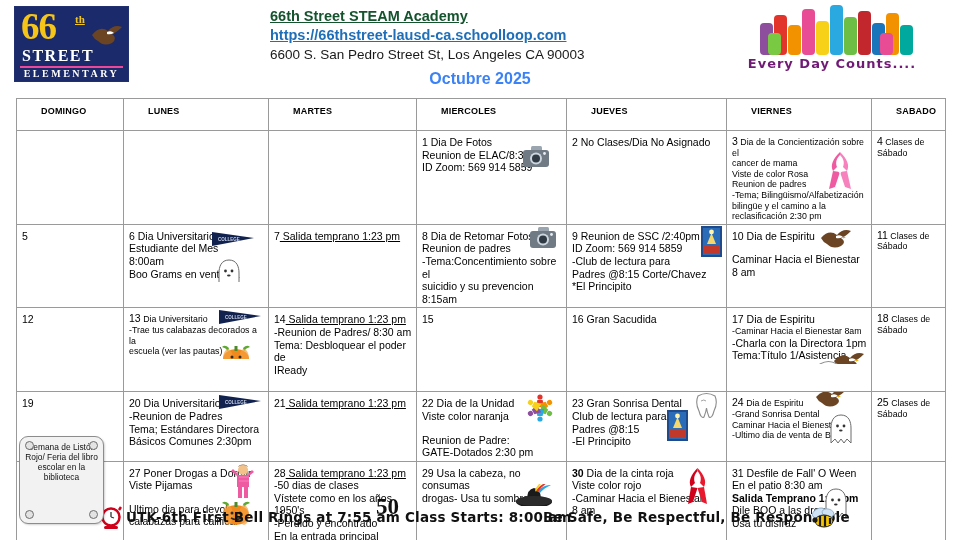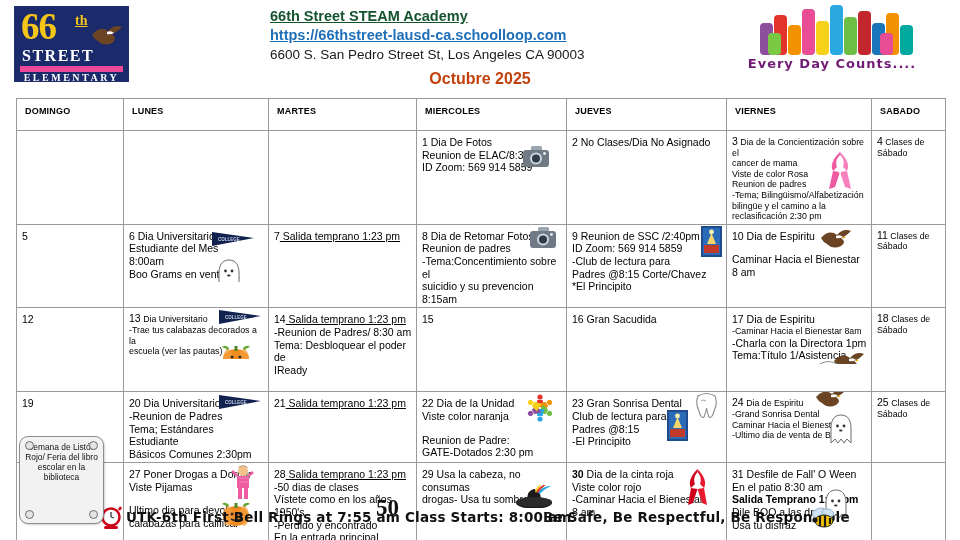--- a/index.html
+++ b/index.html
@@ -34,21 +34,21 @@
     font-weight: bold;
     font-size: 37px;
     color: #f5c518;
     letter-spacing: -1px;
     line-height: 38px;
   }
   .logo-th {
     position: absolute;
     left: 60px; top: 6px;
     font-family: "Liberation Serif", serif;
-    font-size: 14px;
+    font-size: 11px;
     color: #f5c518;
     font-weight: bold;
     text-decoration: underline;
   }
   .logo-street {
     position: absolute;
     left: 7px; top: 40px;
     font-family: "Liberation Serif", serif;
     font-weight: bold;
     font-size: 16px;
@@ -59,21 +59,21 @@
     position: absolute;
     left: 5px; top: 59px;
     width: 103px;
     text-align: center;
     font-family: "Liberation Serif", serif;
     font-weight: bold;
     font-size: 10px;
     color: #ffffff;
     letter-spacing: 2.5px;
     background: #1b2a6b;
-    border-top: 6px solid #ec4899;
+    border-top: 2px solid #ec4899;
   }
   .logo-eagle {
     position: absolute;
     right: 4px; top: 14px;
     font-size: 30px;
     line-height: 30px;
     color: #6b4423;
   }
 
   .school-info {
@@ -100,21 +100,21 @@
     color: #1a1a1a;
     line-height: 19px;
   }
   .month-title {
     position: absolute;
     left: 270px; top: 70px;
     width: 420px;
     text-align: center;
     font-size: 16px;
     font-weight: bold;
-    color: #c2410c;
+    color: #3b82f6;
   }
 
   .attendance {
     position: absolute;
     right: 12px; top: 2px;
     width: 232px; height: 92px;
     text-align: center;
   }
   .att-top {
     font-size: 14.5px;
@@ -148,21 +148,21 @@
   table.cal th, table.cal td {
     border: 1px solid #9a9a9a;
     vertical-align: top;
     padding: 0;
   }
   table.cal th {
     height: 24px;
     font-size: 9px;
     font-weight: bold;
     text-align: left;
-    padding: 7px 0 0 8px;
+    padding: 7px 0 0 24px;
     letter-spacing: 0.2px;
     color: #000;
   }
   .c0 { width: 107px; }
   .c1 { width: 145px; }
   .c2 { width: 148px; }
   .c3 { width: 150px; }
   .c4 { width: 160px; }
   .c5 { width: 145px; }
   .c6 { width: 74px; }
@@ -542,21 +542,21 @@
       <tr class="r4">
         <td>
           <div class="cell">
             <div class="txt"><span class="daynum">19</span></div>
           </div>
         </td>
         <td>
           <div class="cell">
             <div class="txt"><span class="daynum">20</span><span> Dia Universitario</span></div>
             <div class="txt">-Reunion de Padres</div>
-            <div class="txt">Tema; Estándares Estudiante</div>
+            <div class="txt">Tema; Estándares Directora</div>
             <div class="txt">Básicos Comunes  2:30pm</div>
             <div class="ic" style="left: 95px; top: 1px;"><svg width="42" height="18" viewBox="0 0 42 18">
                 <path d="M0 2 L42 8 L0 16 Z" fill="#12224f"></path>
                 <text x="6" y="10.5" font-family="Liberation Sans, sans-serif" font-size="4.5" fill="#c9d4ea" font-weight="bold">COLLEGE</text>
               </svg></div>
           </div>
         </td>
         <td>
           <div class="cell">
             <div class="txt"><span class="daynum">21</span><span class="ul"> Salida temprano 1:23 pm</span></div>

